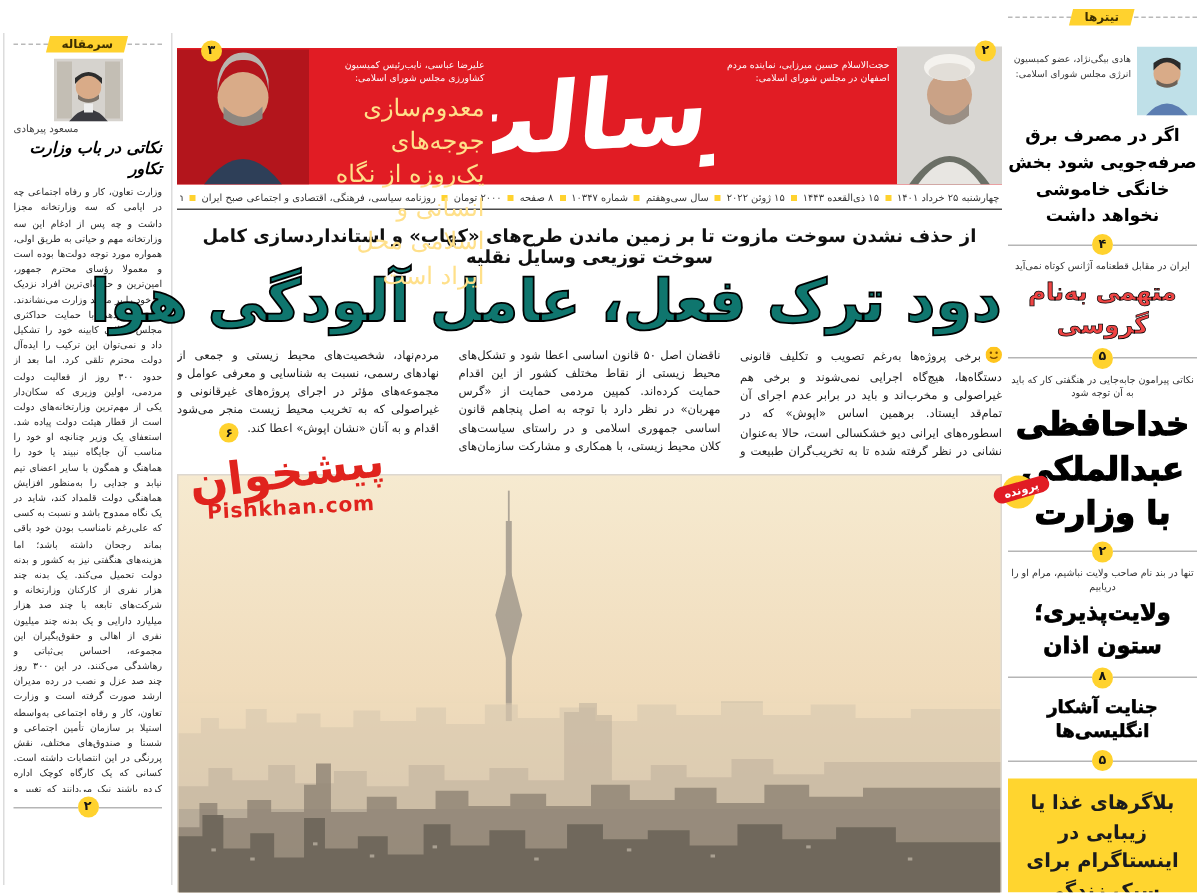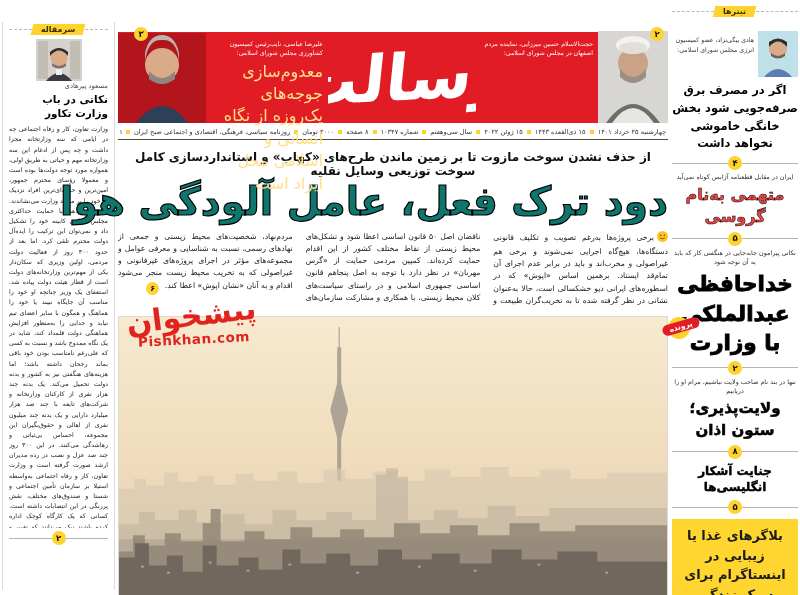--- a/index.html
+++ b/index.html
@@ -14,22 +14,22 @@
   .sep{display:flex;align-items:center;margin:3px 0;}
   .sep .ln{flex:1;border-top:1px solid #b5b5b5;height:0;}
   .pdot{width:14px;height:14px;border-radius:50%;background:#ffd22e;color:#151515;
         font-size:8.5px;font-weight:bold;display:inline-flex;align-items:center;
         justify-content:center;flex:none;line-height:1;}
   
   .editorial{position:absolute;left:2px;top:22px;width:113px;height:568px;
              border-left:1px solid #dcdcdc;border-right:1px solid #dcdcdc;
              padding:2px 6px;box-sizing:border-box;}
   .ed-photo{display:block;margin:3px auto 1px auto;}
-  .ed-author{font-size:6.8px;color:#444;text-align:right;margin:0 0 2px 0;}
-  .ed-title{font-size:10.5px;font-weight:bold;color:#000;text-align:right;margin:3px 0 4px 0;line-height:1.3;}
+  .ed-author{font-size:6.8px;color:#444;text-align:left;margin:0 0 2px 0;}
+  .ed-title{font-size:10.5px;font-weight:bold;color:#000;text-align:right;margin:3px 0 4px 0;line-height:1.3;font-style:italic;}
   .ed-body{font-size:6.3px;line-height:1.62;color:#1c1c1c;text-align:justify;
            height:404px;overflow:hidden;margin:0;}
   
   .main{position:absolute;left:118px;top:0;width:550px;}
   .band{position:relative;margin-top:32px;height:91px;background:#e11c24;display:flex;
         direction:ltr;align-items:stretch;}
   .band-photo{width:88px;flex:none;position:relative;}
   .band-photo svg{position:absolute;bottom:0;left:0;}
   .promo{width:122px;flex:none;padding:7px 5px 4px 5px;direction:rtl;box-sizing:border-box;}
   .promo-attr{font-size:6.2px;color:#ffffff;line-height:1.5;margin:0;}

